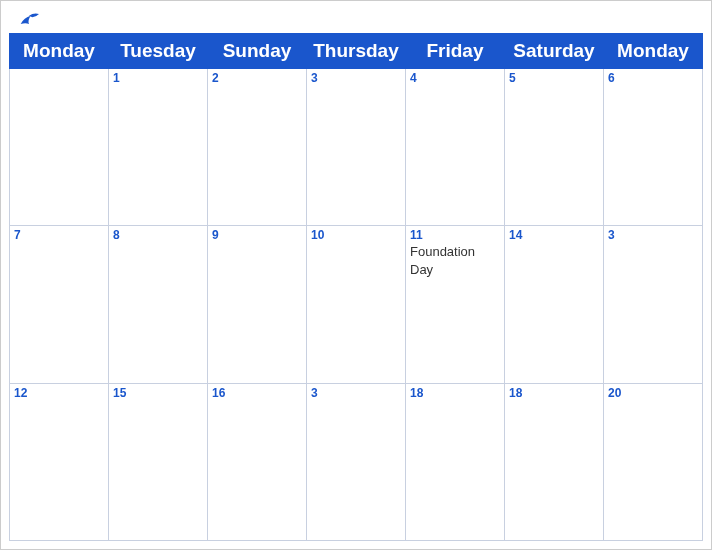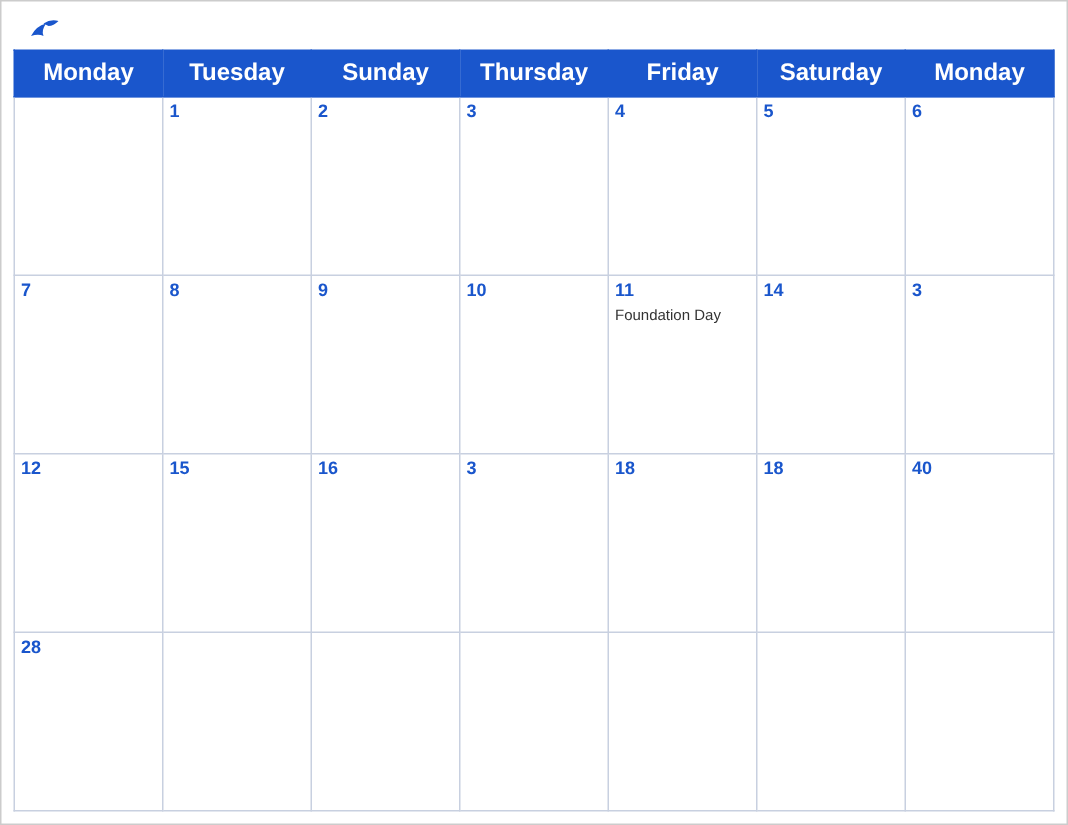--- a/index.html
+++ b/index.html
@@ -63,41 +63,41 @@
       flex-direction: column;
     }
     .calendar-table {
       width: 100%;
       flex: 1;
       border-collapse: collapse;
     }
     .calendar-table th {
       background: #1a56cc;
       color: #fff;
-      font-size: 16px;
+      font-size: 19px;
       font-weight: bold;
       text-align: center;
       padding: 6px 2px;
       border: 1px solid #1a56cc;
     }
     .calendar-table td {
       border: 1px solid #c8d0e0;
       vertical-align: top;
       padding: 2px 4px;
       width: calc(100% / 7);
       height: 72px;
     }
     .day-number {
       font-size: 12px;
       font-weight: bold;
       color: #1a56cc;
       display: block;
     }
     .day-event {
-      font-size: 10px;
+      font-size: 13px;
       color: #333;
       margin-top: 18px;
       line-height: 1.2;
     }
     .row-header td:first-child .day-number,
     td .day-number {
       color: #1a56cc;
     }
     
     .week-row td {
@@ -193,30 +193,19 @@
             <td>
               <span class="day-number">3</span>
             </td>
             <td>
               <span class="day-number">18</span>
             </td>
             <td>
               <span class="day-number">18</span>
             </td>
             <td>
-              <span class="day-number">40</span>
-            </td>
-          </tr>
-          <tr class="week-row">
-            <td>
-              <span class="day-number">28</span>
-            </td>
-            <td></td>
-            <td></td>
-            <td></td>
-            <td></td>
-            <td></td>
-            <td></td>
+              <span class="day-number">20</span>
+            </td>
           </tr>
         </tbody>
     </table>
   </div>
 </div>
 
 </body></html>

